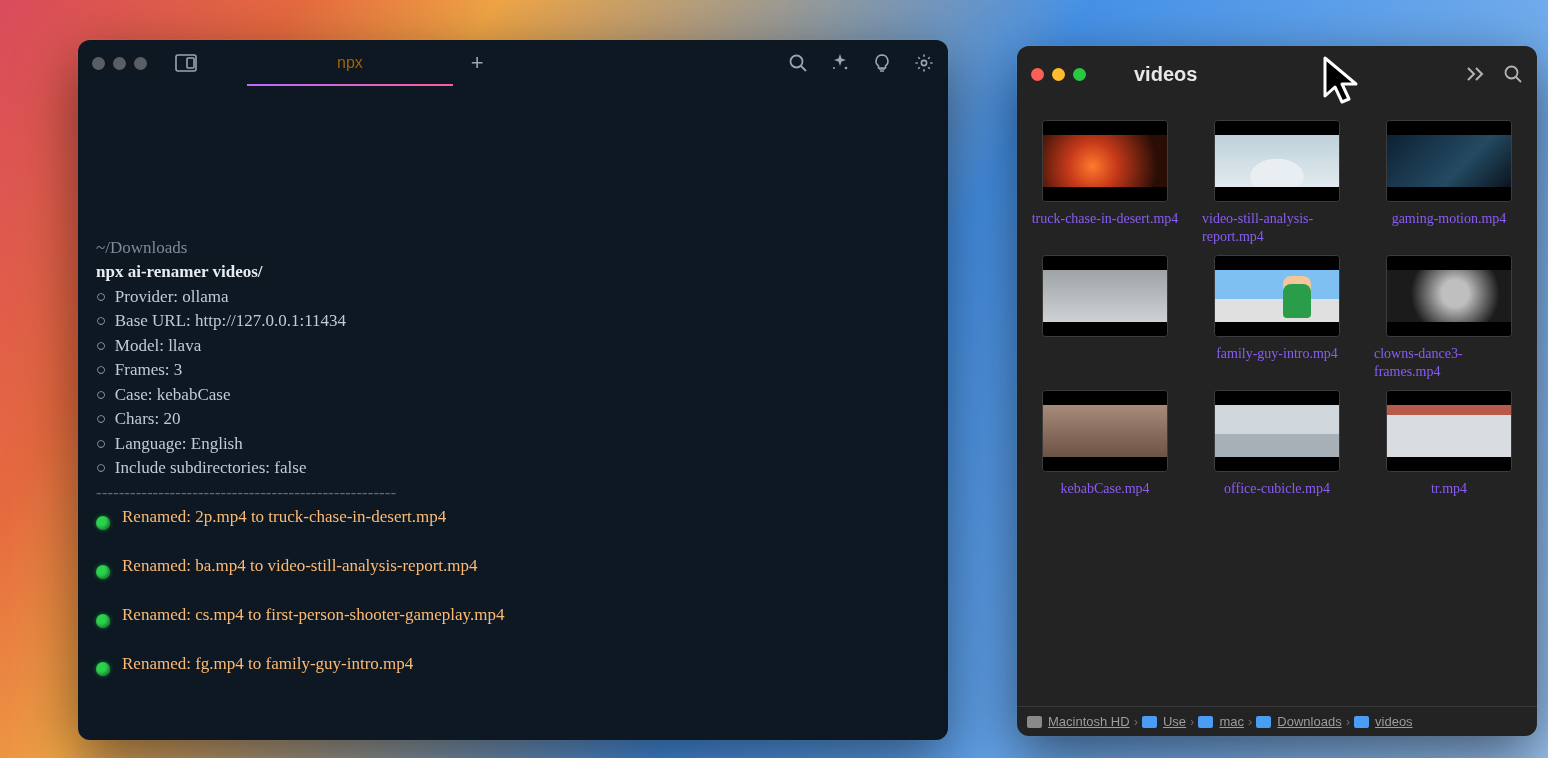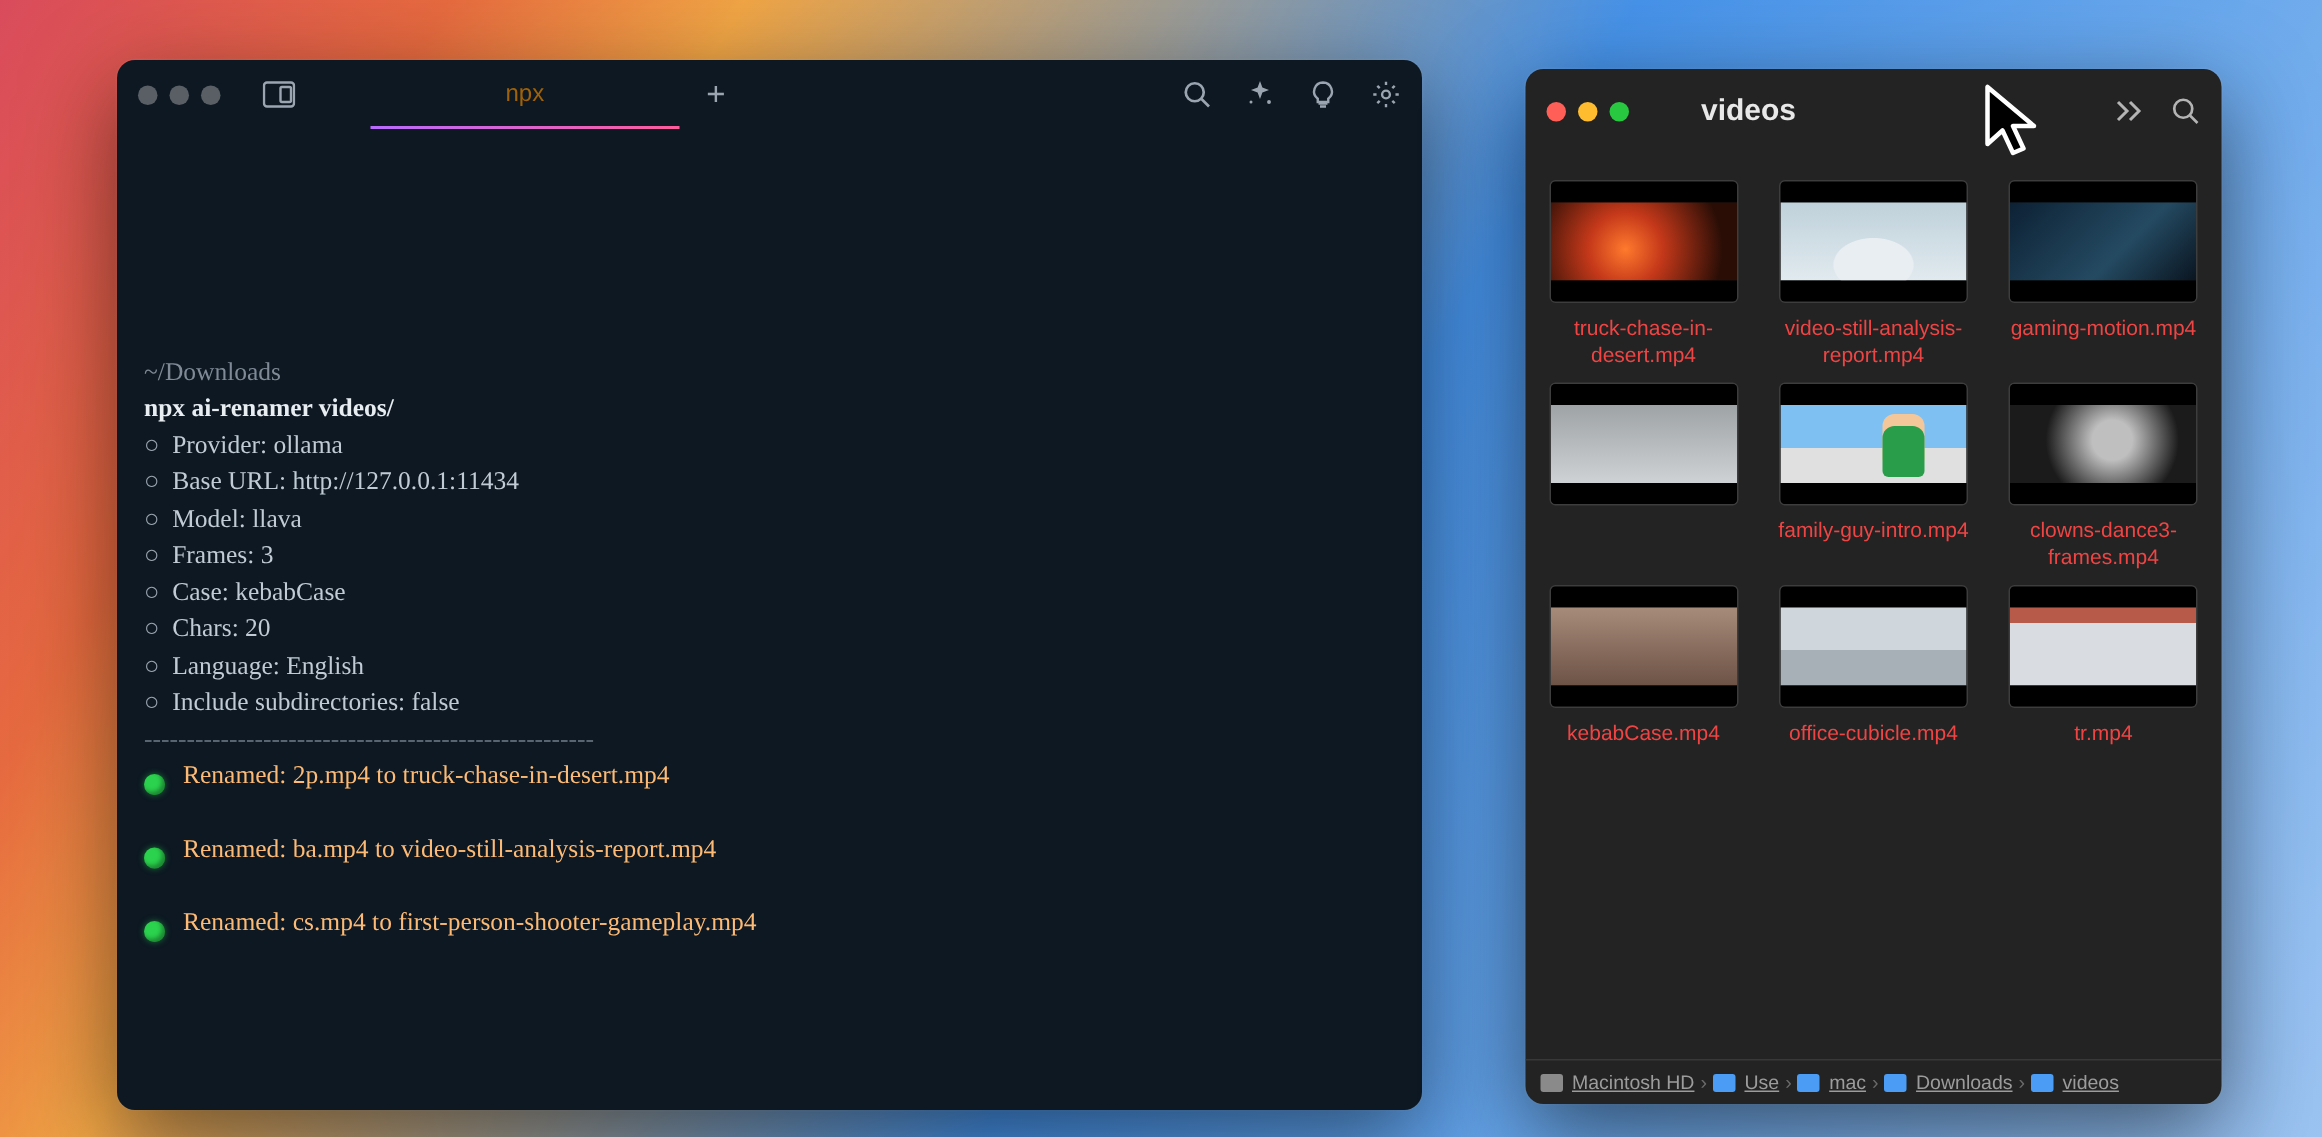--- a/index.html
+++ b/index.html
@@ -62,21 +62,21 @@
   .cfg-line { color:#c1cbd6; }
   .cfg-line::before { content:"○  "; color:#9aa5b1; }
   .divider { color:#5e6a76; }
   .ren-line { display:flex; align-items:flex-end; gap:12px; color:#fdba74; }
   .ren-line::before { content:""; width:14px; height:14px; border-radius:50%; background:#2bd24d; box-shadow: inset -2px -2px 3px rgba(0,0,0,.35), 0 0 4px rgba(43,210,77,.5); flex-shrink:0; }
 
   
   .finder {
     position: absolute;
     left: 1017px; top: 46px;
-    width: 464px; height: 690px;
+    width: 520px; height: 690px;
     background: #232323;
     border-radius: 12px;
     box-shadow: 0 20px 60px rgba(0,0,0,.55), 0 0 0 1px rgba(255,255,255,.05);
     display:flex; flex-direction:column;
     overflow:hidden;
   }
   .finder-header {
     height: 56px; display:flex; align-items:center; padding: 0 14px; gap:14px;
   }
   .finder-title { color:#e8e8e8; font-weight:700; font-size:20px; margin-left:6px; flex:1; }
@@ -94,21 +94,21 @@
     width:126px; height:82px; border-radius:4px;
     border:1px solid #3d3d3d;
     background:#111;
     position:relative; overflow:hidden;
   }
   .thumb.letterbox::before, .thumb.letterbox::after {
     content:""; position:absolute; left:0; right:0; height:14px; background:#000;
   }
   .thumb.letterbox::before{top:0;} .thumb.letterbox::after{bottom:0;}
   .thumb .art { position:absolute; inset:14px 0; }
-  .fname { color:#ef4444; font-size:14px; text-align:center; line-height:1.25; max-width:150px; }
+  .fname { color:#8b5cf6; font-size:14px; text-align:left; line-height:1.25; max-width:150px;font-family:Liberation Serif, serif; }
 
   
   .art-fire   { background: radial-gradient(circle at 40% 60%, #ff7a2d 0%, #c6391a 30%, #2a0e06 80%); }
   .art-arch   { background: radial-gradient(ellipse at 50% 80%, #e8eef2 0 30%, transparent 31%), linear-gradient(#bfd1da,#e1eaef); }
   .art-game   { background: linear-gradient(135deg,#0d2134,#244a62 60%,#0a1520); }
   .art-gray   { background: linear-gradient(#9ea3a6,#cfd2d4); }
   .art-toon   { background: linear-gradient(#7fc0f2 0 55%, #e0e0e0 55%); position:relative; }
   .art-toon::after { content:""; position:absolute; right:28px; top:14px; width:28px; height:34px; background:#2a9d4a; border-radius:8px 8px 4px 4px; box-shadow: 0 -8px 0 0 #f4c79b; }
   .art-dark   { background: radial-gradient(circle at 55% 45%, #bfbfbf 0 18%, #1b1b1b 60%); }
   .art-brick  { background: linear-gradient(#a78b7a,#6d5346); }
@@ -191,20 +191,21 @@
 <span class="cfg-line">Model: llava</span>
 <span class="cfg-line">Frames: 3</span>
 <span class="cfg-line">Case: kebabCase</span>
 <span class="cfg-line">Chars: 20</span>
 <span class="cfg-line">Language: English</span>
 <span class="cfg-line">Include subdirectories: false</span>
 <span class="divider">-----------------------------------------------------</span>
 <span class="ren-line"><span>Renamed: 2p.mp4 to truck-chase-in-desert.mp4</span></span>
 <span class="ren-line"><span>Renamed: ba.mp4 to video-still-analysis-report.mp4</span></span>
 <span class="ren-line"><span>Renamed: cs.mp4 to first-person-shooter-gameplay.mp4</span></span>
+<span class="ren-line"><span>Renamed: fg.mp4 to family-guy-intro.mp4</span></span>
 
 
 
 </div>
 </div>
 
 <div class="finder">
   <div class="finder-header">
     <div class="traffic">
       <div class="tl red"></div>

